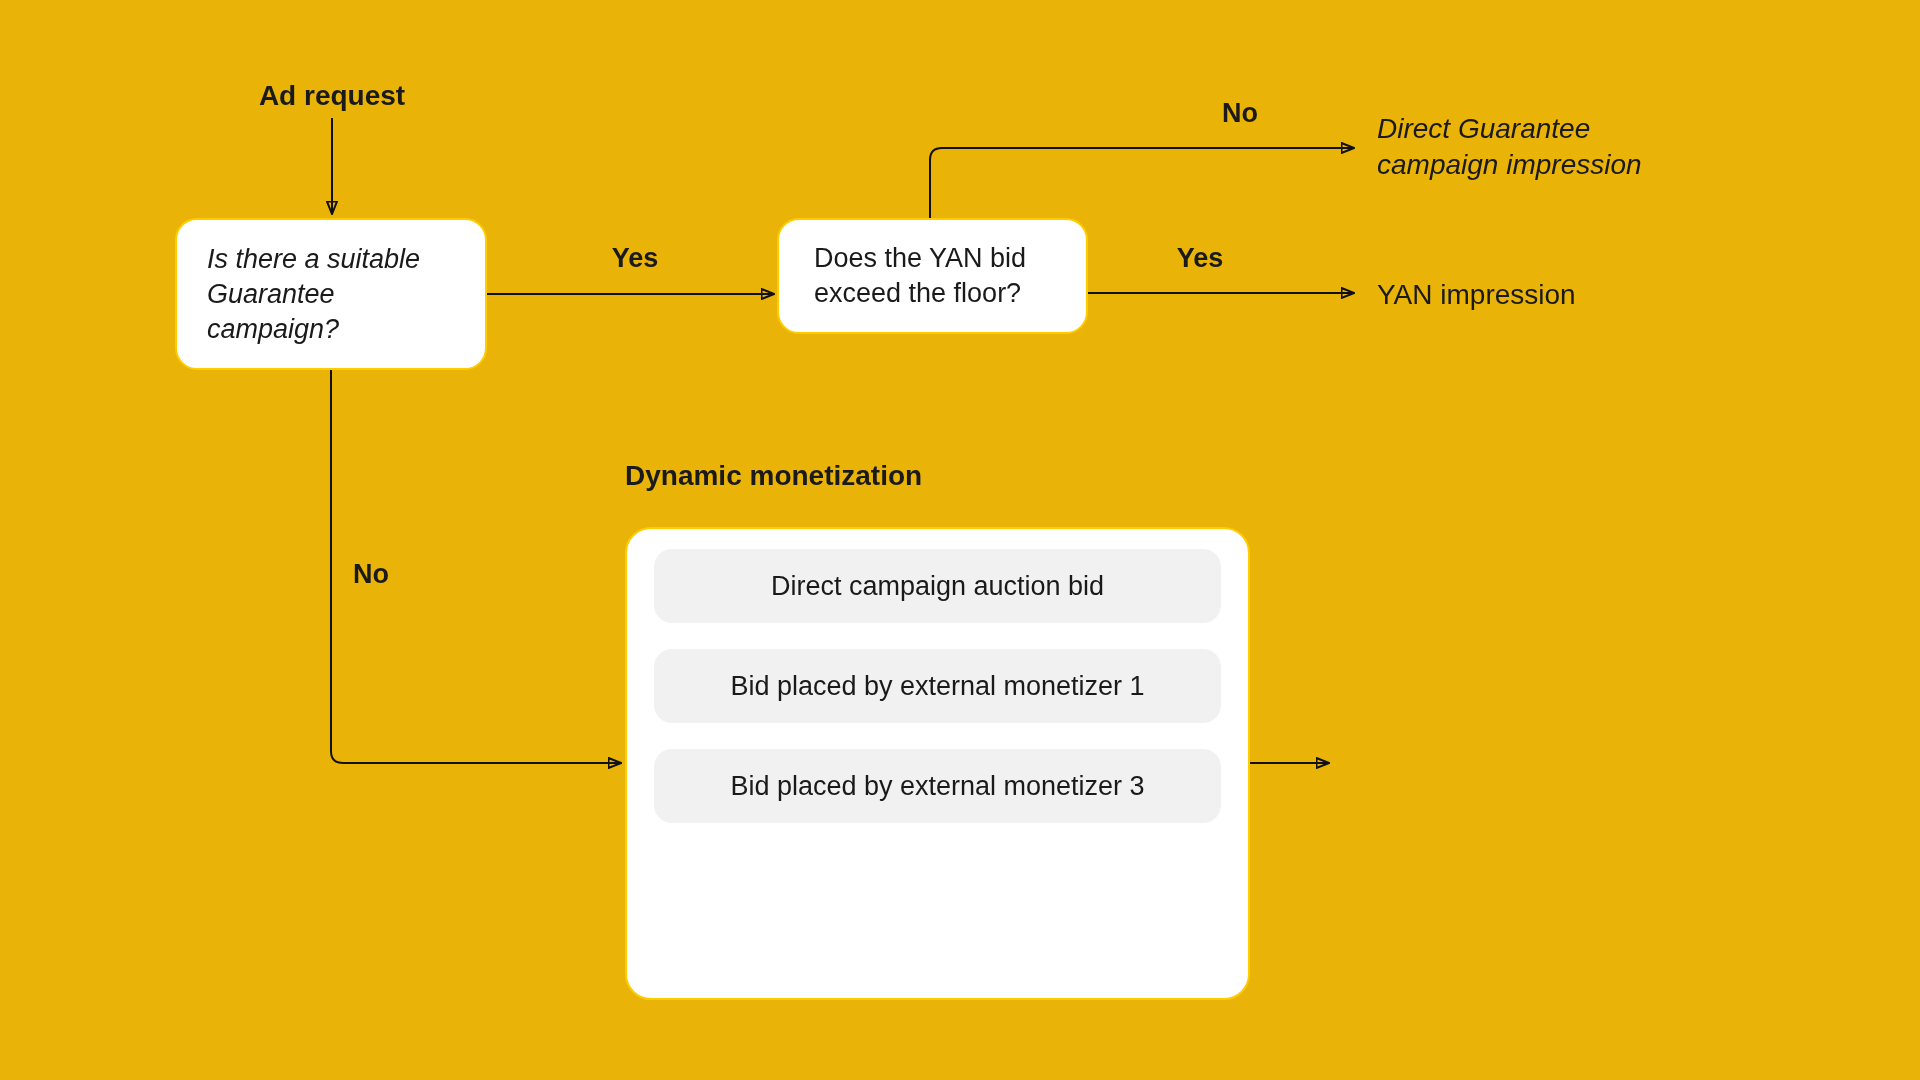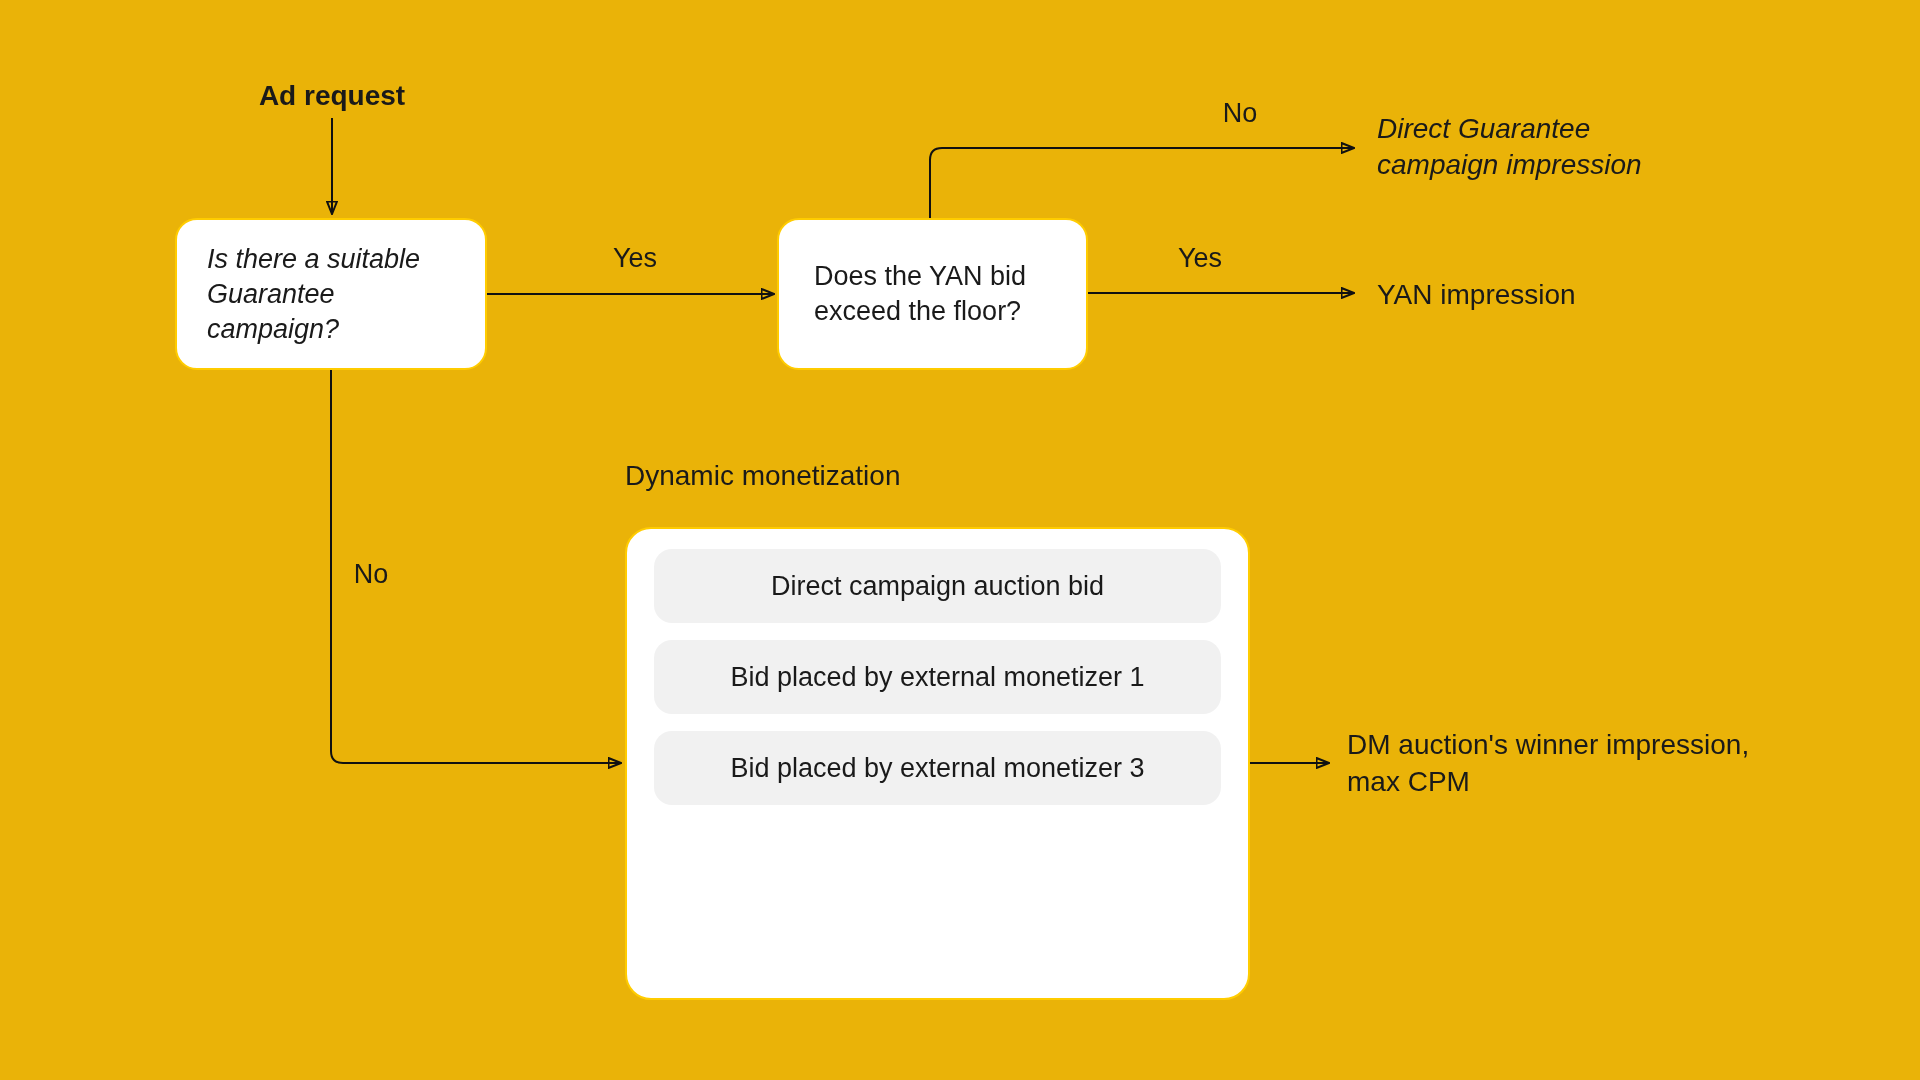--- a/index.html
+++ b/index.html
@@ -34,49 +34,50 @@
     border:2.5px solid var(--accent);
     border-radius:22px;
     background:#ffffff;
     display:flex;
     align-items:center;
     font-size:27px;
     line-height:35px;
     white-space:pre-line;
   }
   .q-box.guarantee{ left:175px; top:218px; width:312px; height:152px; padding-left:30px;font-style:italic; }
-  .q-box.yan{       left:777px; top:218px; width:311px; height:152px; padding-left:35px; }
+  .q-box.yan{       left:777px; top:218px; width:311px; height:116px; padding-left:35px; }
 
   .dm-box{
     position:absolute;
     left:625px; top:527px;
     width:625px; height:473px;
     border:2.5px solid var(--accent);
     border-radius:26px;
     background:#ffffff;
     display:flex;
     flex-direction:column;
-    gap:17px;
+    gap:26px;
     padding:20px 27px 27px 27px;
   }
   .pill{
     height:74px;
     flex:0 0 74px;
     border-radius:18px;
     background:var(--pill);
     display:flex;
     align-items:center;
     justify-content:center;
     font-size:27px;
   }
   .lbl{
     position:absolute;
     font-size:27px;
     line-height:30px;
     color:var(--ink);
+    font-weight:bold;
   }
   .lbl.center{ text-align:center; }
   .start-label{
     left:232px; top:81px; width:200px;
     font-size:28px; font-weight:bold; text-align:center;
   }
   .edge-yes-1{ left:600px;  top:243px; width:70px; }
   .edge-no-top{ left:1205px; top:98px;  width:70px; }
   .edge-yes-2{ left:1165px; top:243px; width:70px; }
   .edge-no-left{ left:336px; top:559px; width:70px; }
@@ -144,16 +145,14 @@
       <span>Direct campaign auction bid</span>
     </div>
     <div class="pill">
       <span>Bid placed by external monetizer 1</span>
     </div>
     <div class="pill">
       <span>Bid placed by external monetizer 3</span>
     </div>
   </div>
 
-  <div class="result dm-winner">DM auction's winner impression,
-max CPM</div>
 
 </div>
 
 </body></html>

